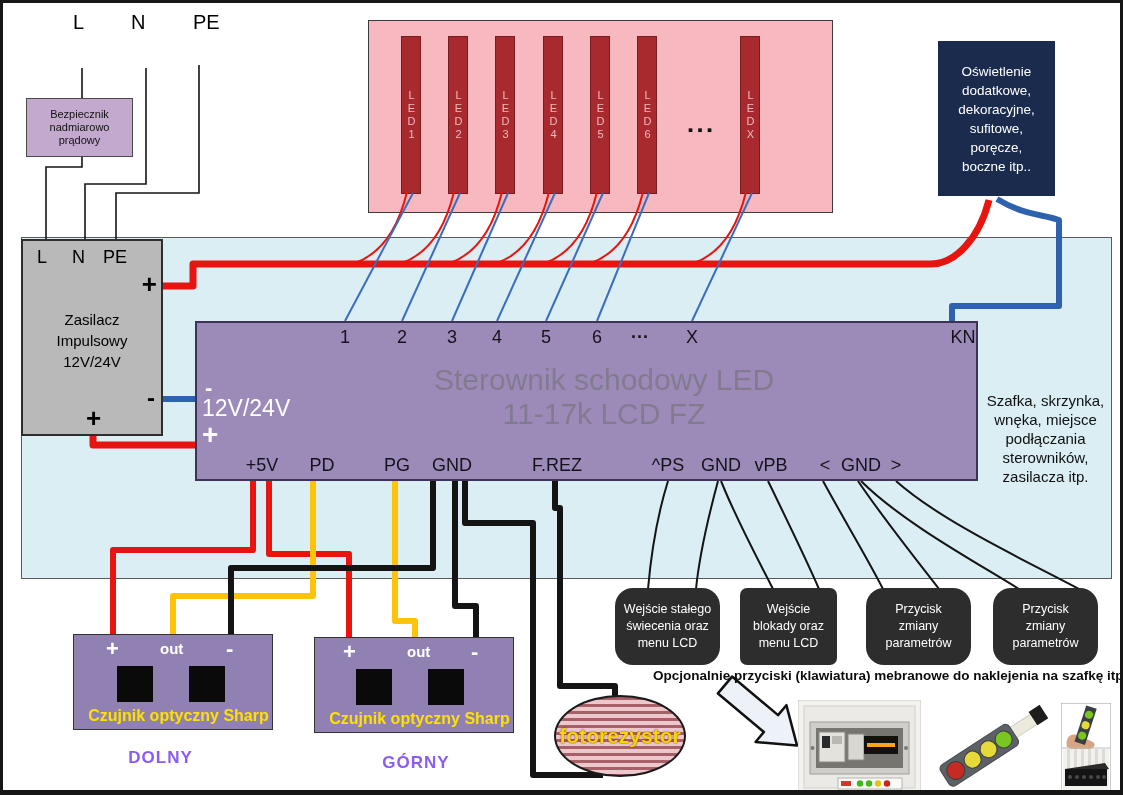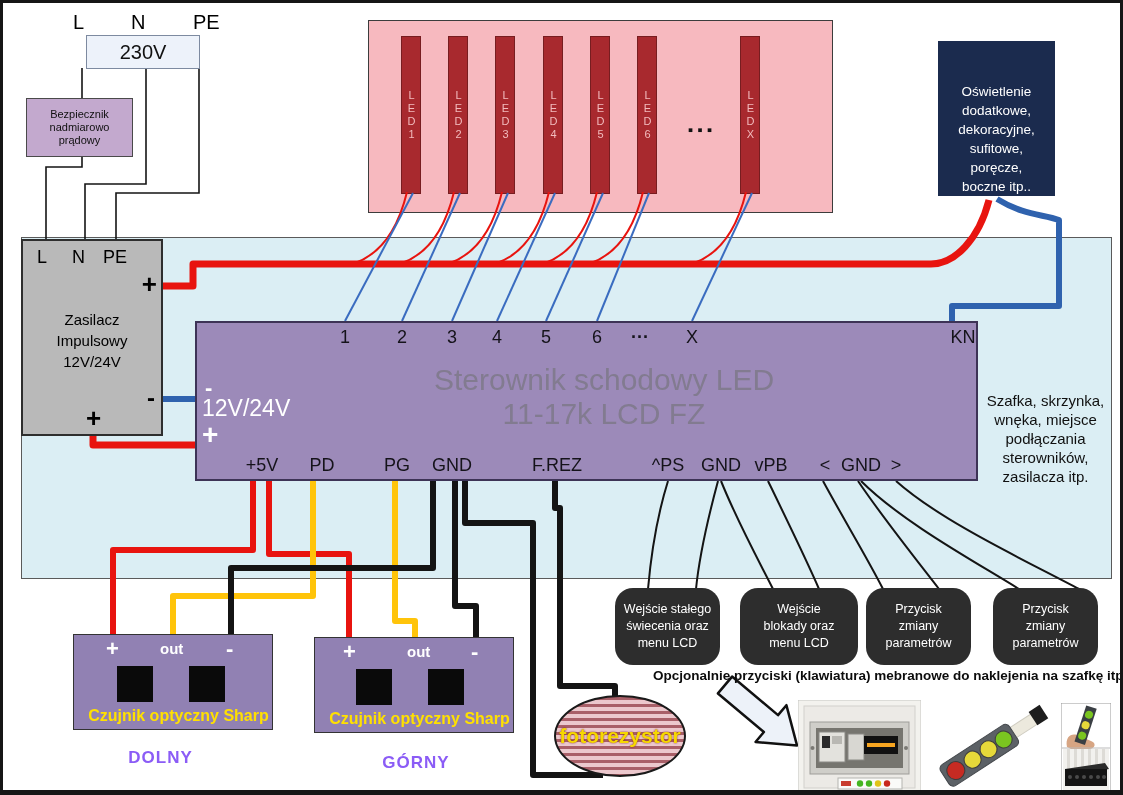--- a/index.html
+++ b/index.html
@@ -7,21 +7,21 @@
          border-top:3px solid #161616;border-left:3px solid #161616;border-right:3px solid #161616;border-bottom:5px solid #161616;box-sizing:border-box;}
   .abs{position:absolute;}
   .ctr{text-align:center;}
   
   #wires{position:absolute;left:0;top:0;z-index:2;}
   
   .bluefield{background:#dbeef4;border:1px solid #5a5a5a;z-index:1;}
   .pinkpanel{background:#f7b9bf;border:1px solid #3c3c3c;z-index:1;}
   .bar{background:#a8292e;border:1px solid #771d20;z-index:1;display:flex;align-items:center;justify-content:center;}
   .bar span{writing-mode:vertical-rl;text-orientation:upright;color:#f2bcbe;font-size:11px;letter-spacing:1px;line-height:1;}
-  .navybox{background:#1b2b4e;color:#fff;font-size:13.5px;line-height:19px;z-index:3;display:flex;align-items:flex-end;justify-content:center;}
+  .navybox{background:#1b2b4e;color:#fff;font-size:13.5px;line-height:19px;z-index:3;display:flex;align-items:center;justify-content:center;}
   .graypsu{background:#b9b9b9;border:2px solid #2e2e2e;z-index:3;box-sizing:border-box;}
   .v230{background:#edf2fa;border:1px solid #7d8aa0;z-index:3;font-size:20px;color:#111;display:flex;align-items:center;justify-content:center;}
   .fuse{background:#c3a9ce;border:1px solid #4a4a4a;z-index:3;font-size:11px;color:#111;line-height:13px;display:flex;align-items:center;justify-content:center;text-align:center;}
   .controller{background:#9c8ab9;border:2px solid #3d3356;z-index:3;box-sizing:border-box;}
   .term{position:absolute;transform:translateX(-50%);font-size:18px;color:#15131a;white-space:nowrap;}
   .title{position:absolute;left:0;right:0;text-align:center;color:#827b90;font-size:30px;margin-left:35px;}
   .wsup{position:absolute;color:#fff;}
   .sidetext{font-size:15px;line-height:19px;color:#101010;z-index:3;}
   .inbox{background:#2d2d2d;border-radius:18px;color:#fff;font-size:12.5px;line-height:17px;z-index:3;display:flex;align-items:center;justify-content:center;text-align:center;}
   .sensor{background:#9181b3;border:1.5px solid #333;z-index:3;box-sizing:border-box;}
@@ -135,23 +135,20 @@
     </g>
 
     <g transform="translate(722,682) rotate(40)">
       <polygon points="0,-11 60,-11 60,-24 94,0 60,24 60,11 0,11" fill="#edf2f9" stroke="#111" stroke-width="2.5" stroke-linejoin="round"></polygon>
     </g>
   </svg>
 
   <div class="abs" style="left:70px;top:8px;font-size:20px;z-index:3;">L</div>
   <div class="abs" style="left:128px;top:8px;font-size:20px;z-index:3;">N</div>
   <div class="abs" style="left:190px;top:8px;font-size:20px;z-index:3;">PE</div>
-  <div class="abs v230" style="left:83px;top:32px;width:112px;height:32px;">
-    <span>230V</span>
-  </div>
   <div class="abs fuse" style="left:23px;top:95px;width:105px;height:57px;">
     <div>
       <div>Bezpiecznik</div>
       <div>nadmiarowo</div>
       <div>prądowy</div>
     </div>
   </div>
 
   <div class="abs graypsu" style="left:18px;top:236px;width:142px;height:197px;">
     <span class="abs" style="left:14px;top:6px;font-size:18px;">L</span>
@@ -217,21 +214,21 @@
     <div>zasilacza itp.</div>
   </div>
 
   <div class="abs inbox" style="left:612px;top:585px;width:105px;height:77px;">
     <div>
         <div>Wejście stałego</div>
         <div>świecenia oraz</div>
         <div>menu LCD</div>
       </div>
   </div>
-  <div class="abs inbox" style="left:737px;top:585px;width:118px;height:77px;">
+  <div class="abs inbox" style="left:737px;top:585px;width:97px;height:77px;border-radius:7px;">
     <div>
         <div>Wejście</div>
         <div>blokady oraz</div>
         <div>menu LCD</div>
       </div>
   </div>
   <div class="abs inbox" style="left:863px;top:585px;width:105px;height:77px;">
     <div>
         <div>Przycisk</div>
         <div>zmiany</div>

